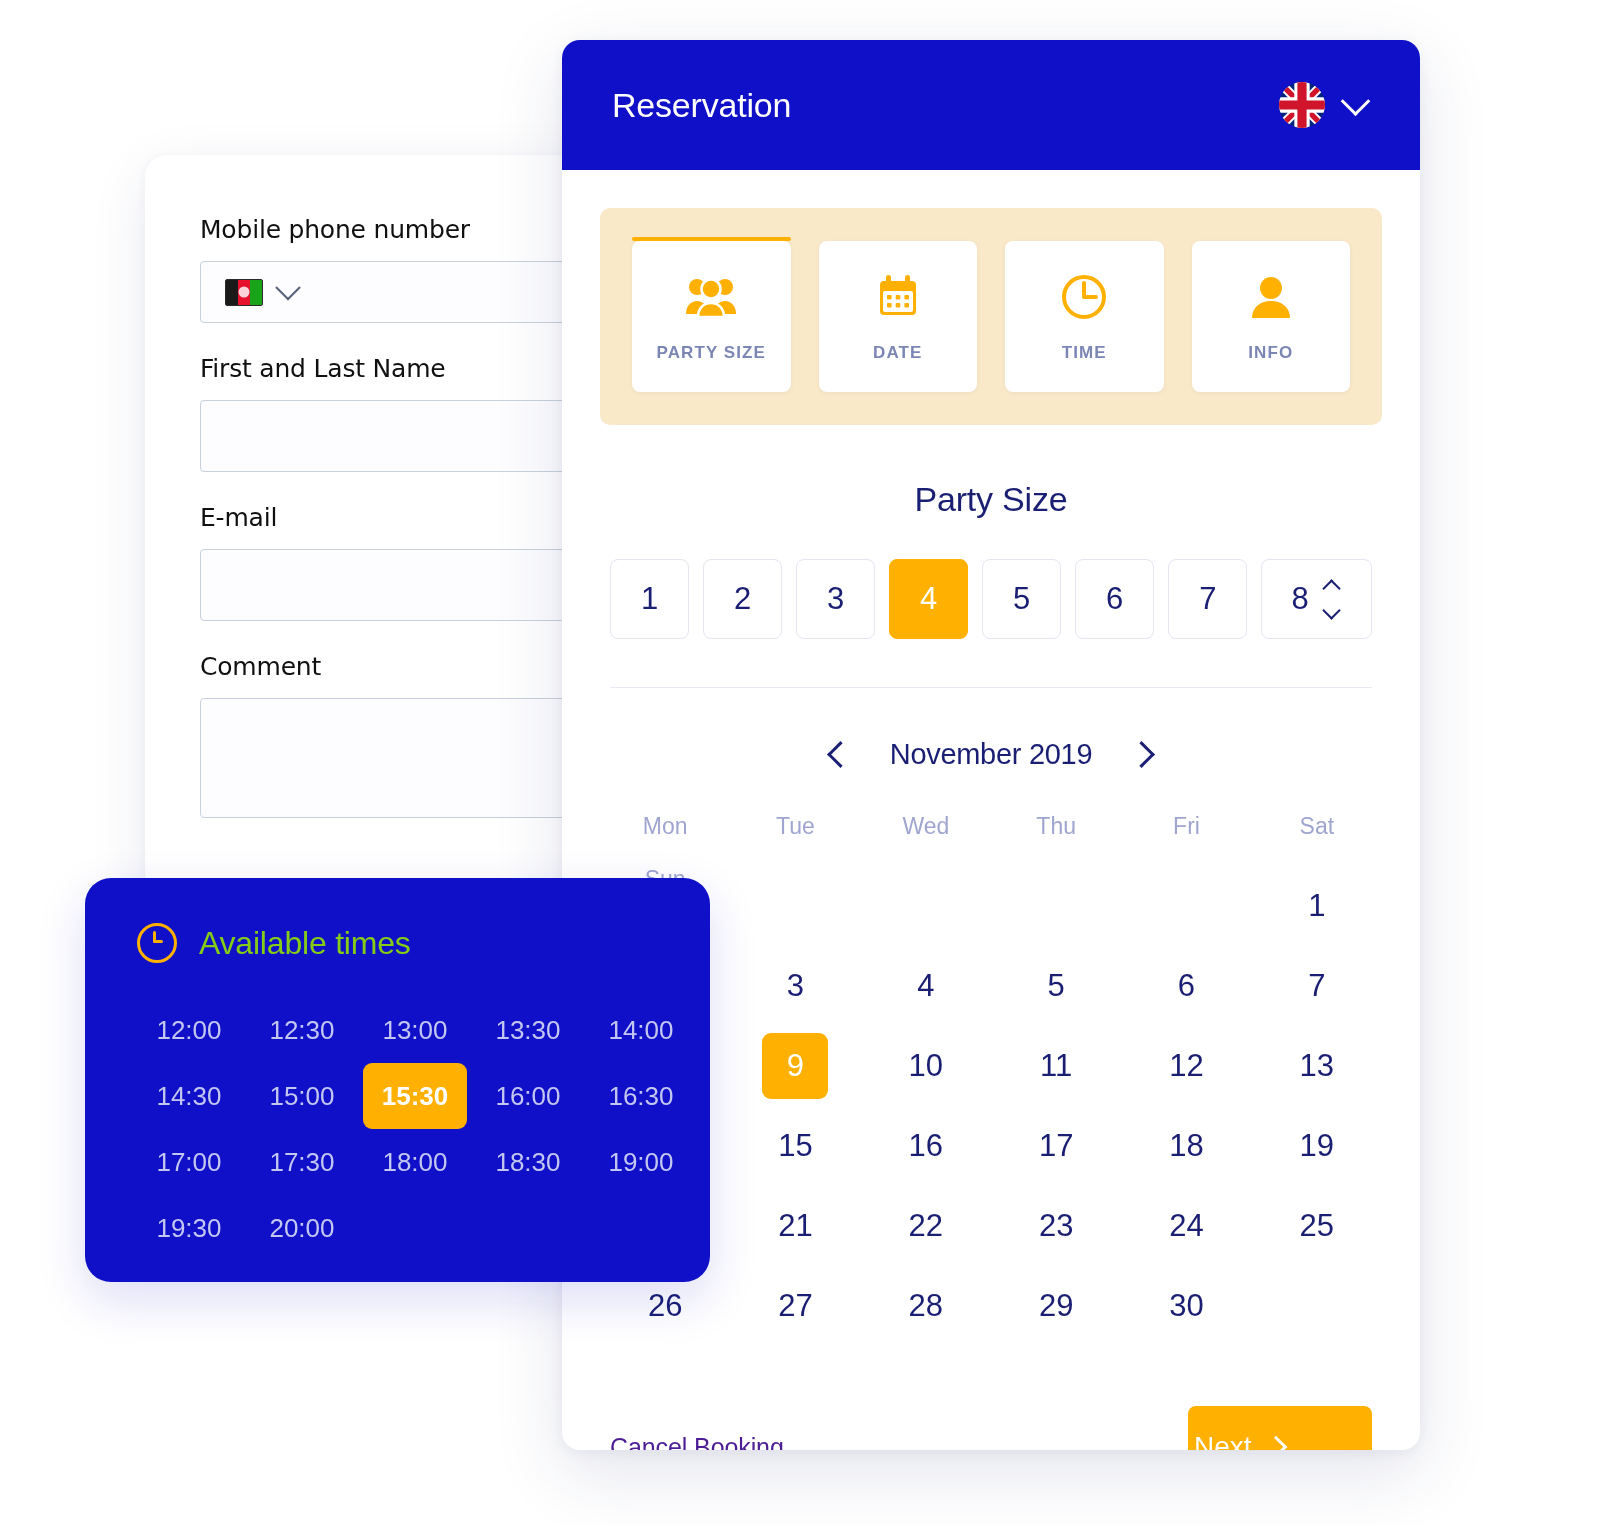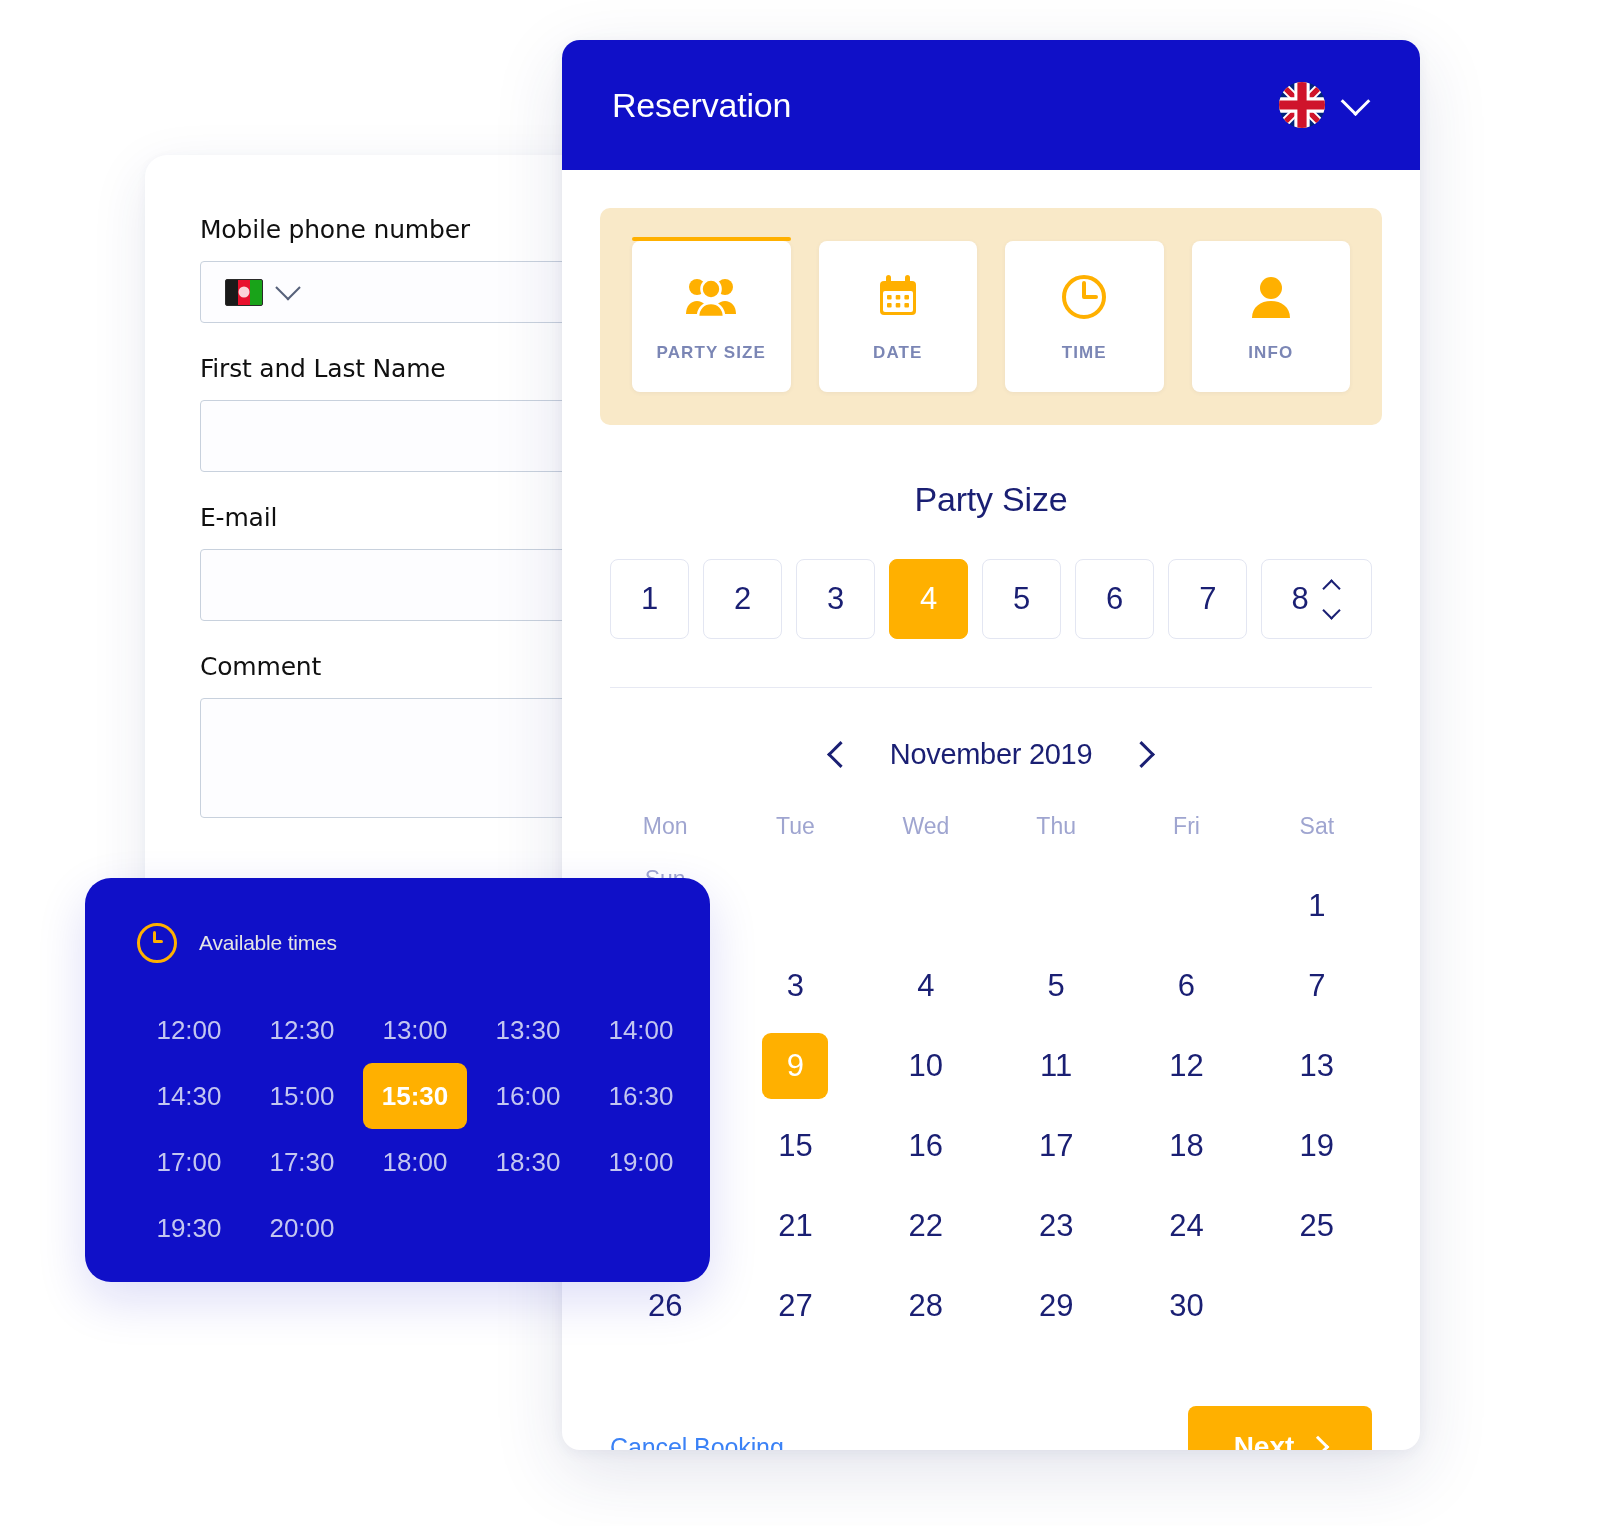--- a/index.html
+++ b/index.html
@@ -122,22 +122,22 @@
   }
   .clock-ico::after {
     content:"";
     position:absolute;
     left: 13px; top: 13.5px;
     width: 10px; height: 3px;
     background: #ffb000;
     border-radius: 2px;
   }
   .times-title {
-    color: #e5e5e5;
-    font-size: 21px;
+    color: #84cc16;
+    font-size: 32px;
     letter-spacing: -0.2px;
   }
   .times-grid {
     display: grid;
     grid-template-columns: repeat(5, 113px);
     margin: 34px 0 0 52px;
     row-gap: 0;
   }
   .slot {
     height: 66px;
@@ -356,35 +356,34 @@
 
   
   .res-footer {
     display: flex;
     align-items: center;
     justify-content: space-between;
     margin: 60px 48px 0 48px;
   }
   .cancel-link {
     font-size: 25px;
-    color: #3b82f6;
+    color: #4c1d95;
     letter-spacing: -0.1px;
   }
   .next-btn {
     background: #ffb000;
     color: #ffffff;
     border: none;
     border-radius: 8px;
     width: 184px;
     height: 82px;
     font-size: 28px;
-    font-weight: bold;
-    display: flex;
-    align-items: center;
-    justify-content: center;
+    font-weight: normal;
+    display: flex;
+    align-items: center;
     gap: 16px;
     font-family: "Liberation Sans", sans-serif;
     cursor: pointer;
   }
   .next-chev {
     width: 13px; height: 13px;
     border-right: 3.4px solid #ffffff;
     border-bottom: 3.4px solid #ffffff;
     transform: rotate(-45deg);
   }

